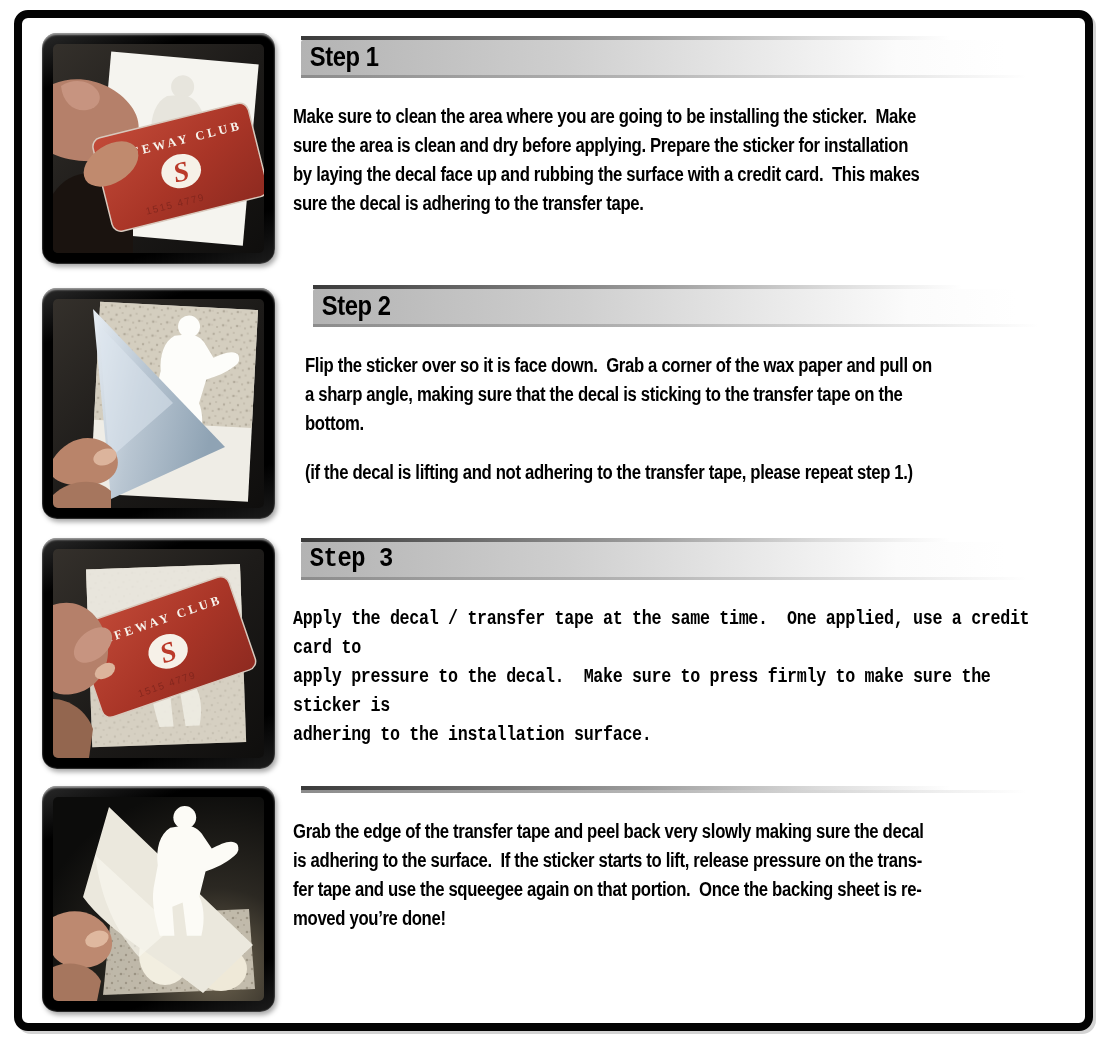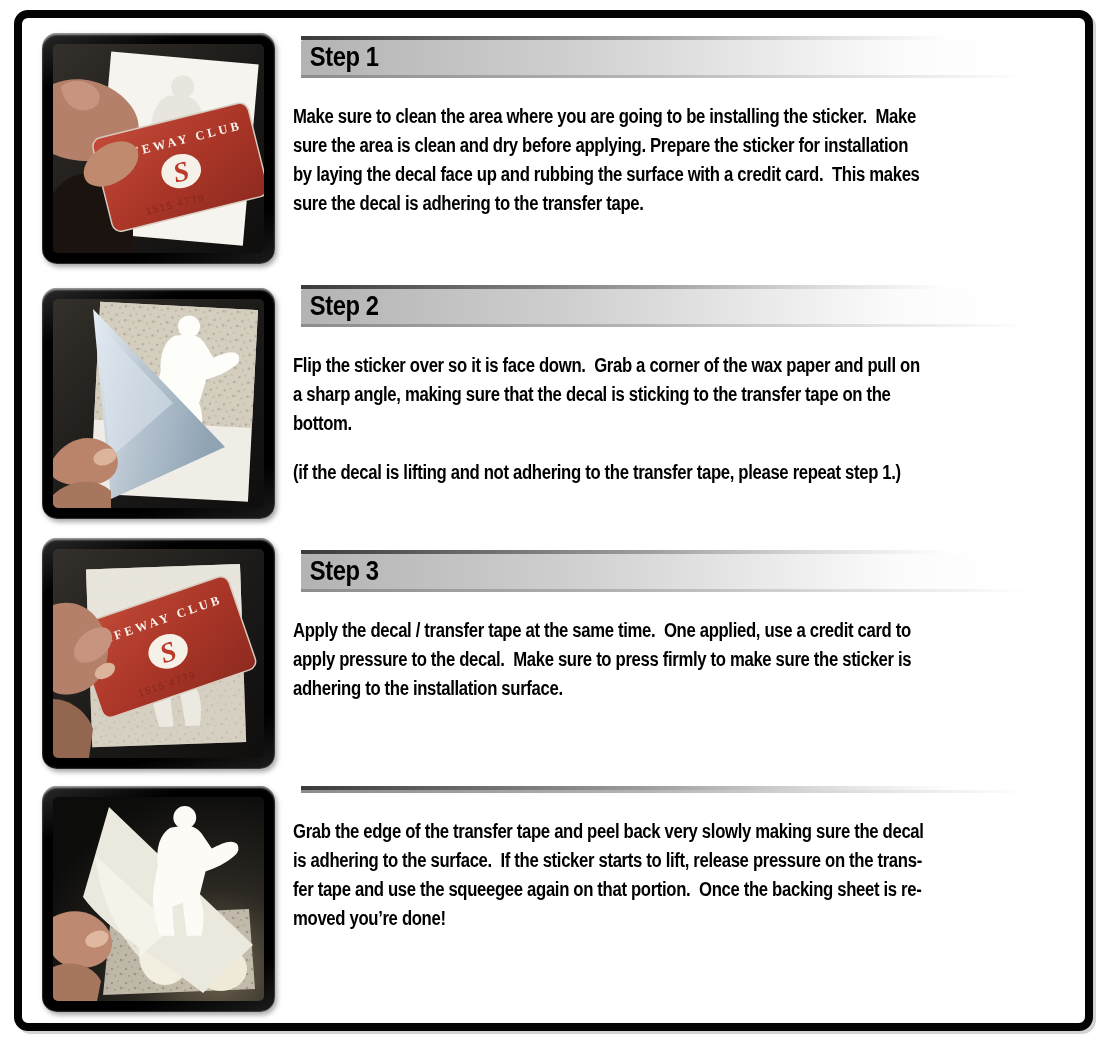--- a/index.html
+++ b/index.html
@@ -26,22 +26,22 @@
     border-radius:5px;display:block;
   }
   #photo1{top:33px;}
   #photo2{top:288px;}
   #photo3{top:538px;}
   #photo4{top:786px;height:226px;}
   #photo4 svg{height:204px;}
   
   .step-section{position:absolute;left:293px;width:772px;}
   #step1{top:36px;}
-  #step2{top:285px;}
-  #step3{top:550px;}
+  #step2{top:285px;margin-left:12px;}
+  #step3{top:538px;font-family:Liberation Mono, monospace;}
   #step4{top:786px;}
   .step-header{position:relative;padding-left:8px;}
   .step-header .top-shadow{
     height:4px;
     background:linear-gradient(to right,#3a3a3a,#9d9d9d 45%,#dcdcdc 68%,rgba(255,255,255,0) 85%);
   }
   .step-header .bar{
     height:35px;line-height:35px;
     background:linear-gradient(to right,#b3b3b3,#cfcfcf 35%,#e9e9e9 60%,#fbfbfb 78%,#ffffff 92%);
     border-radius:2px 0 0 0;

